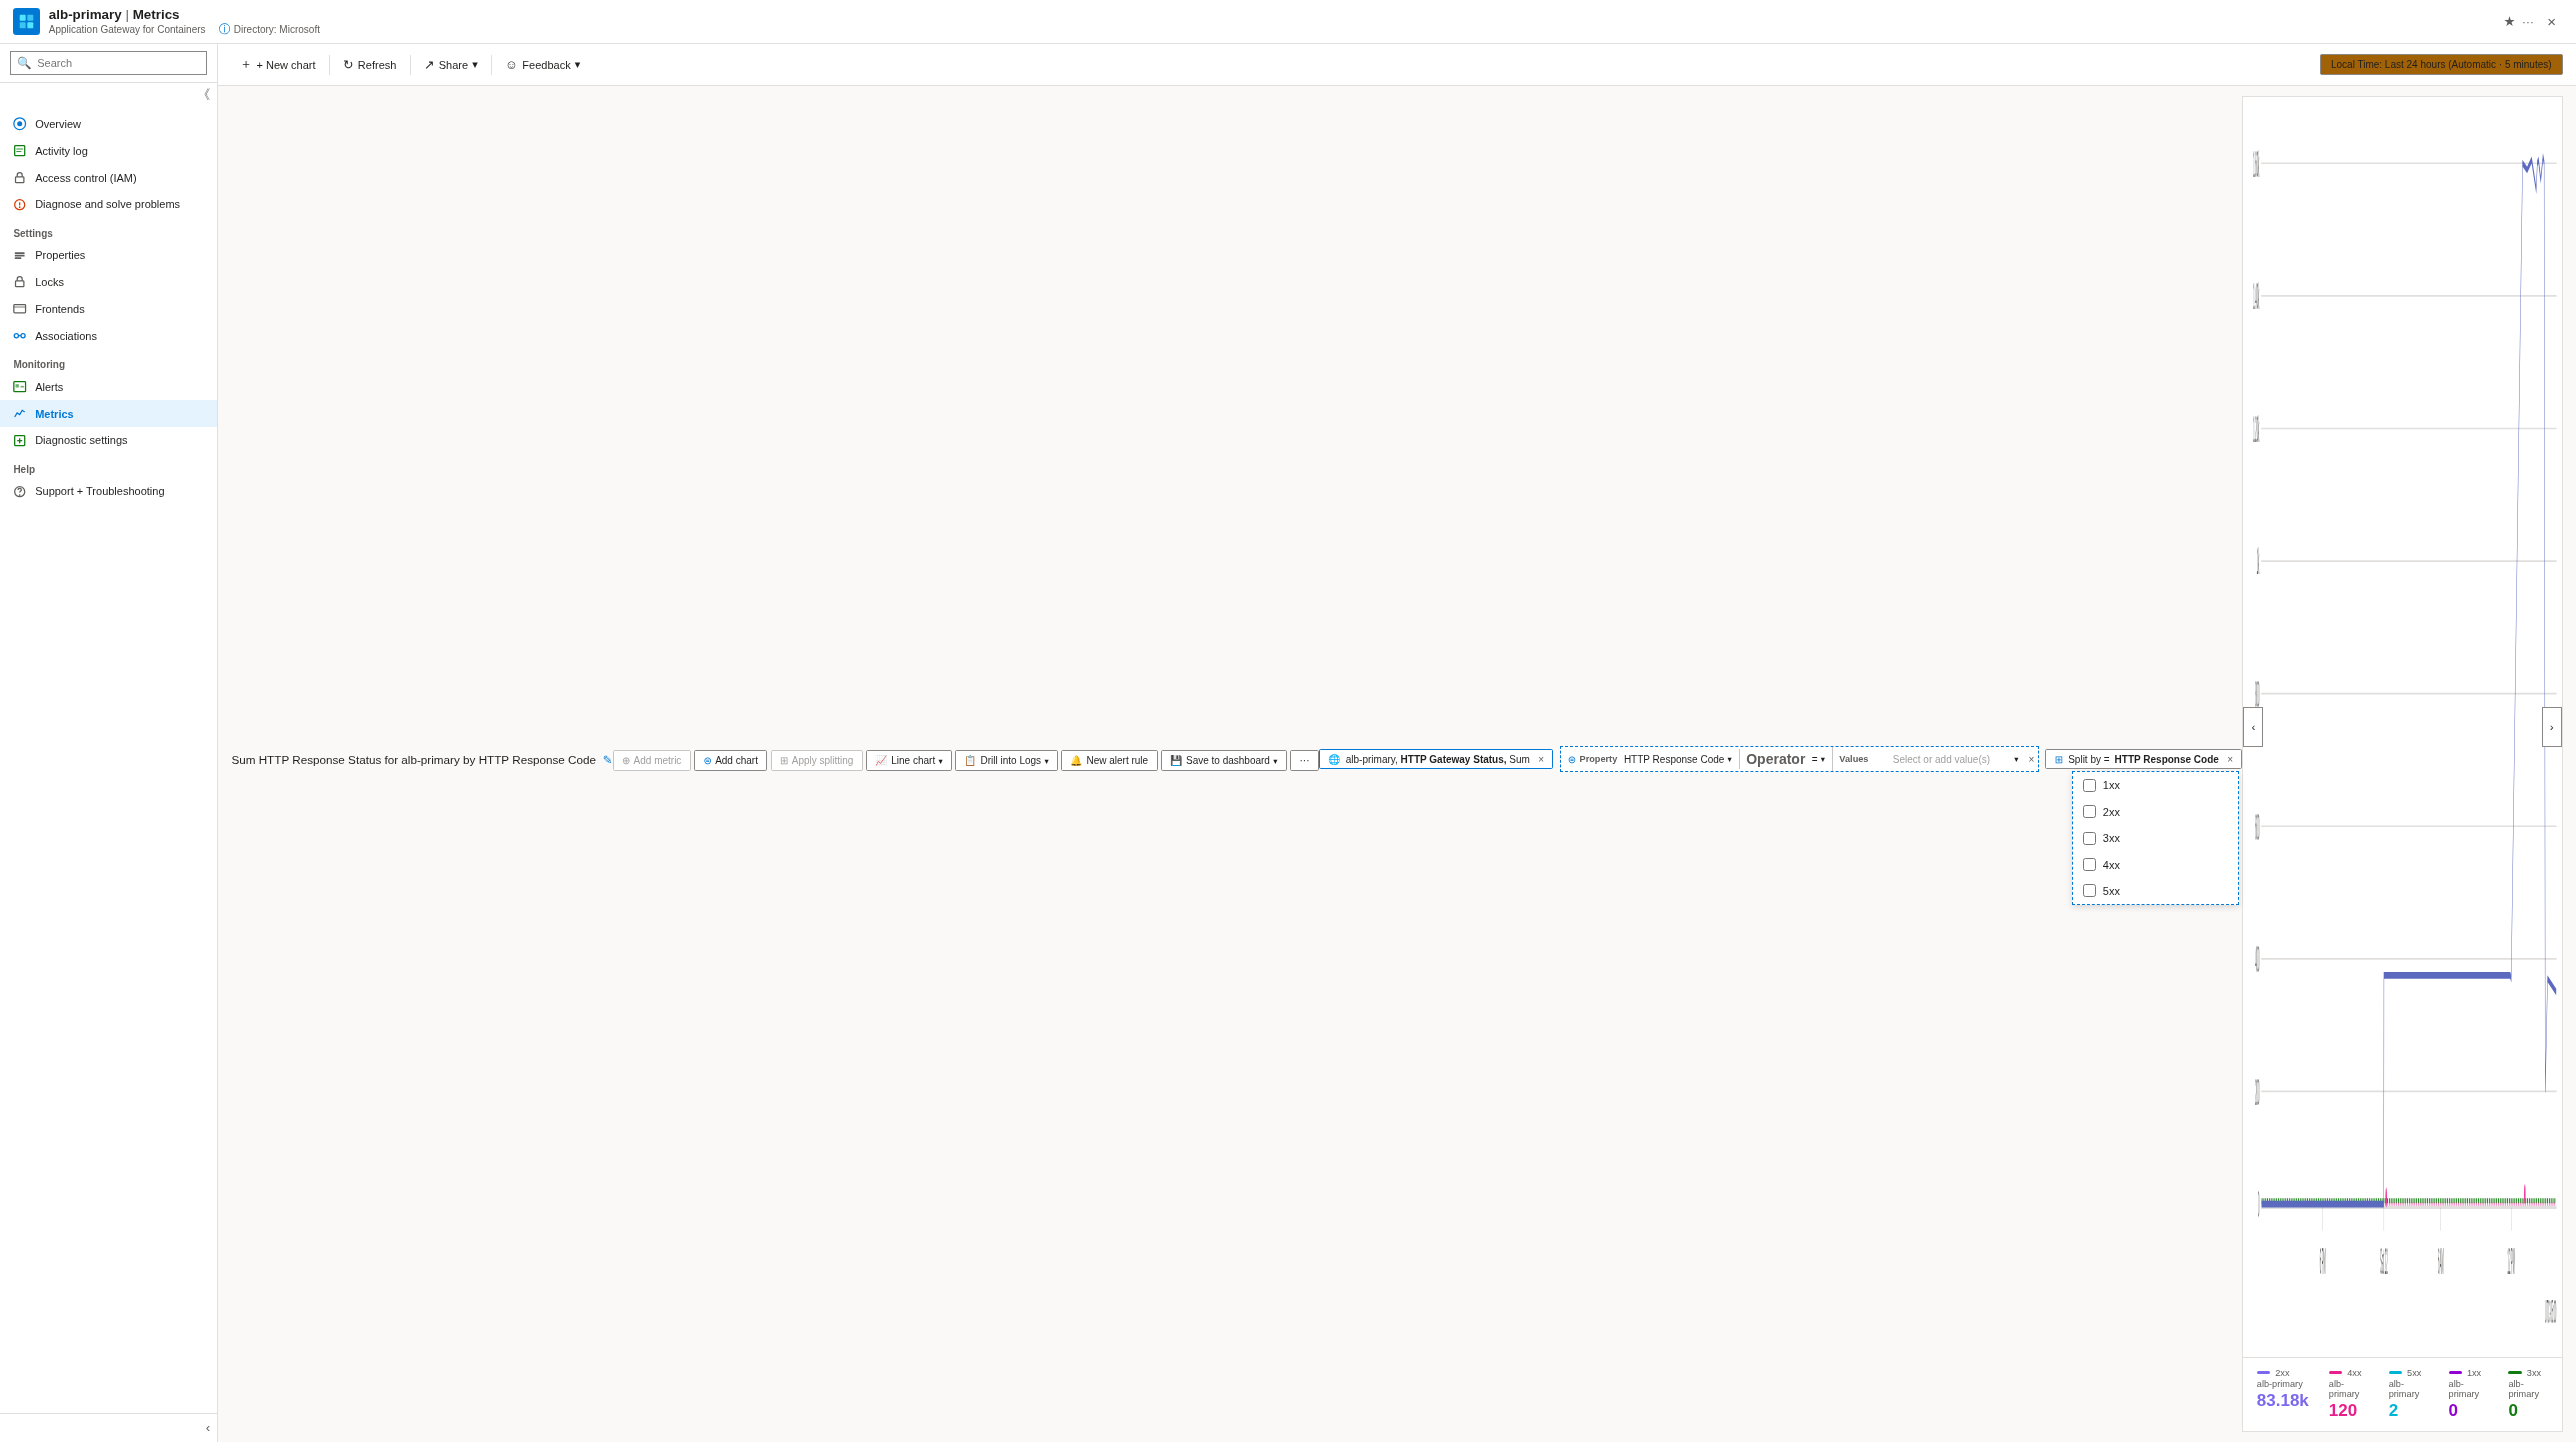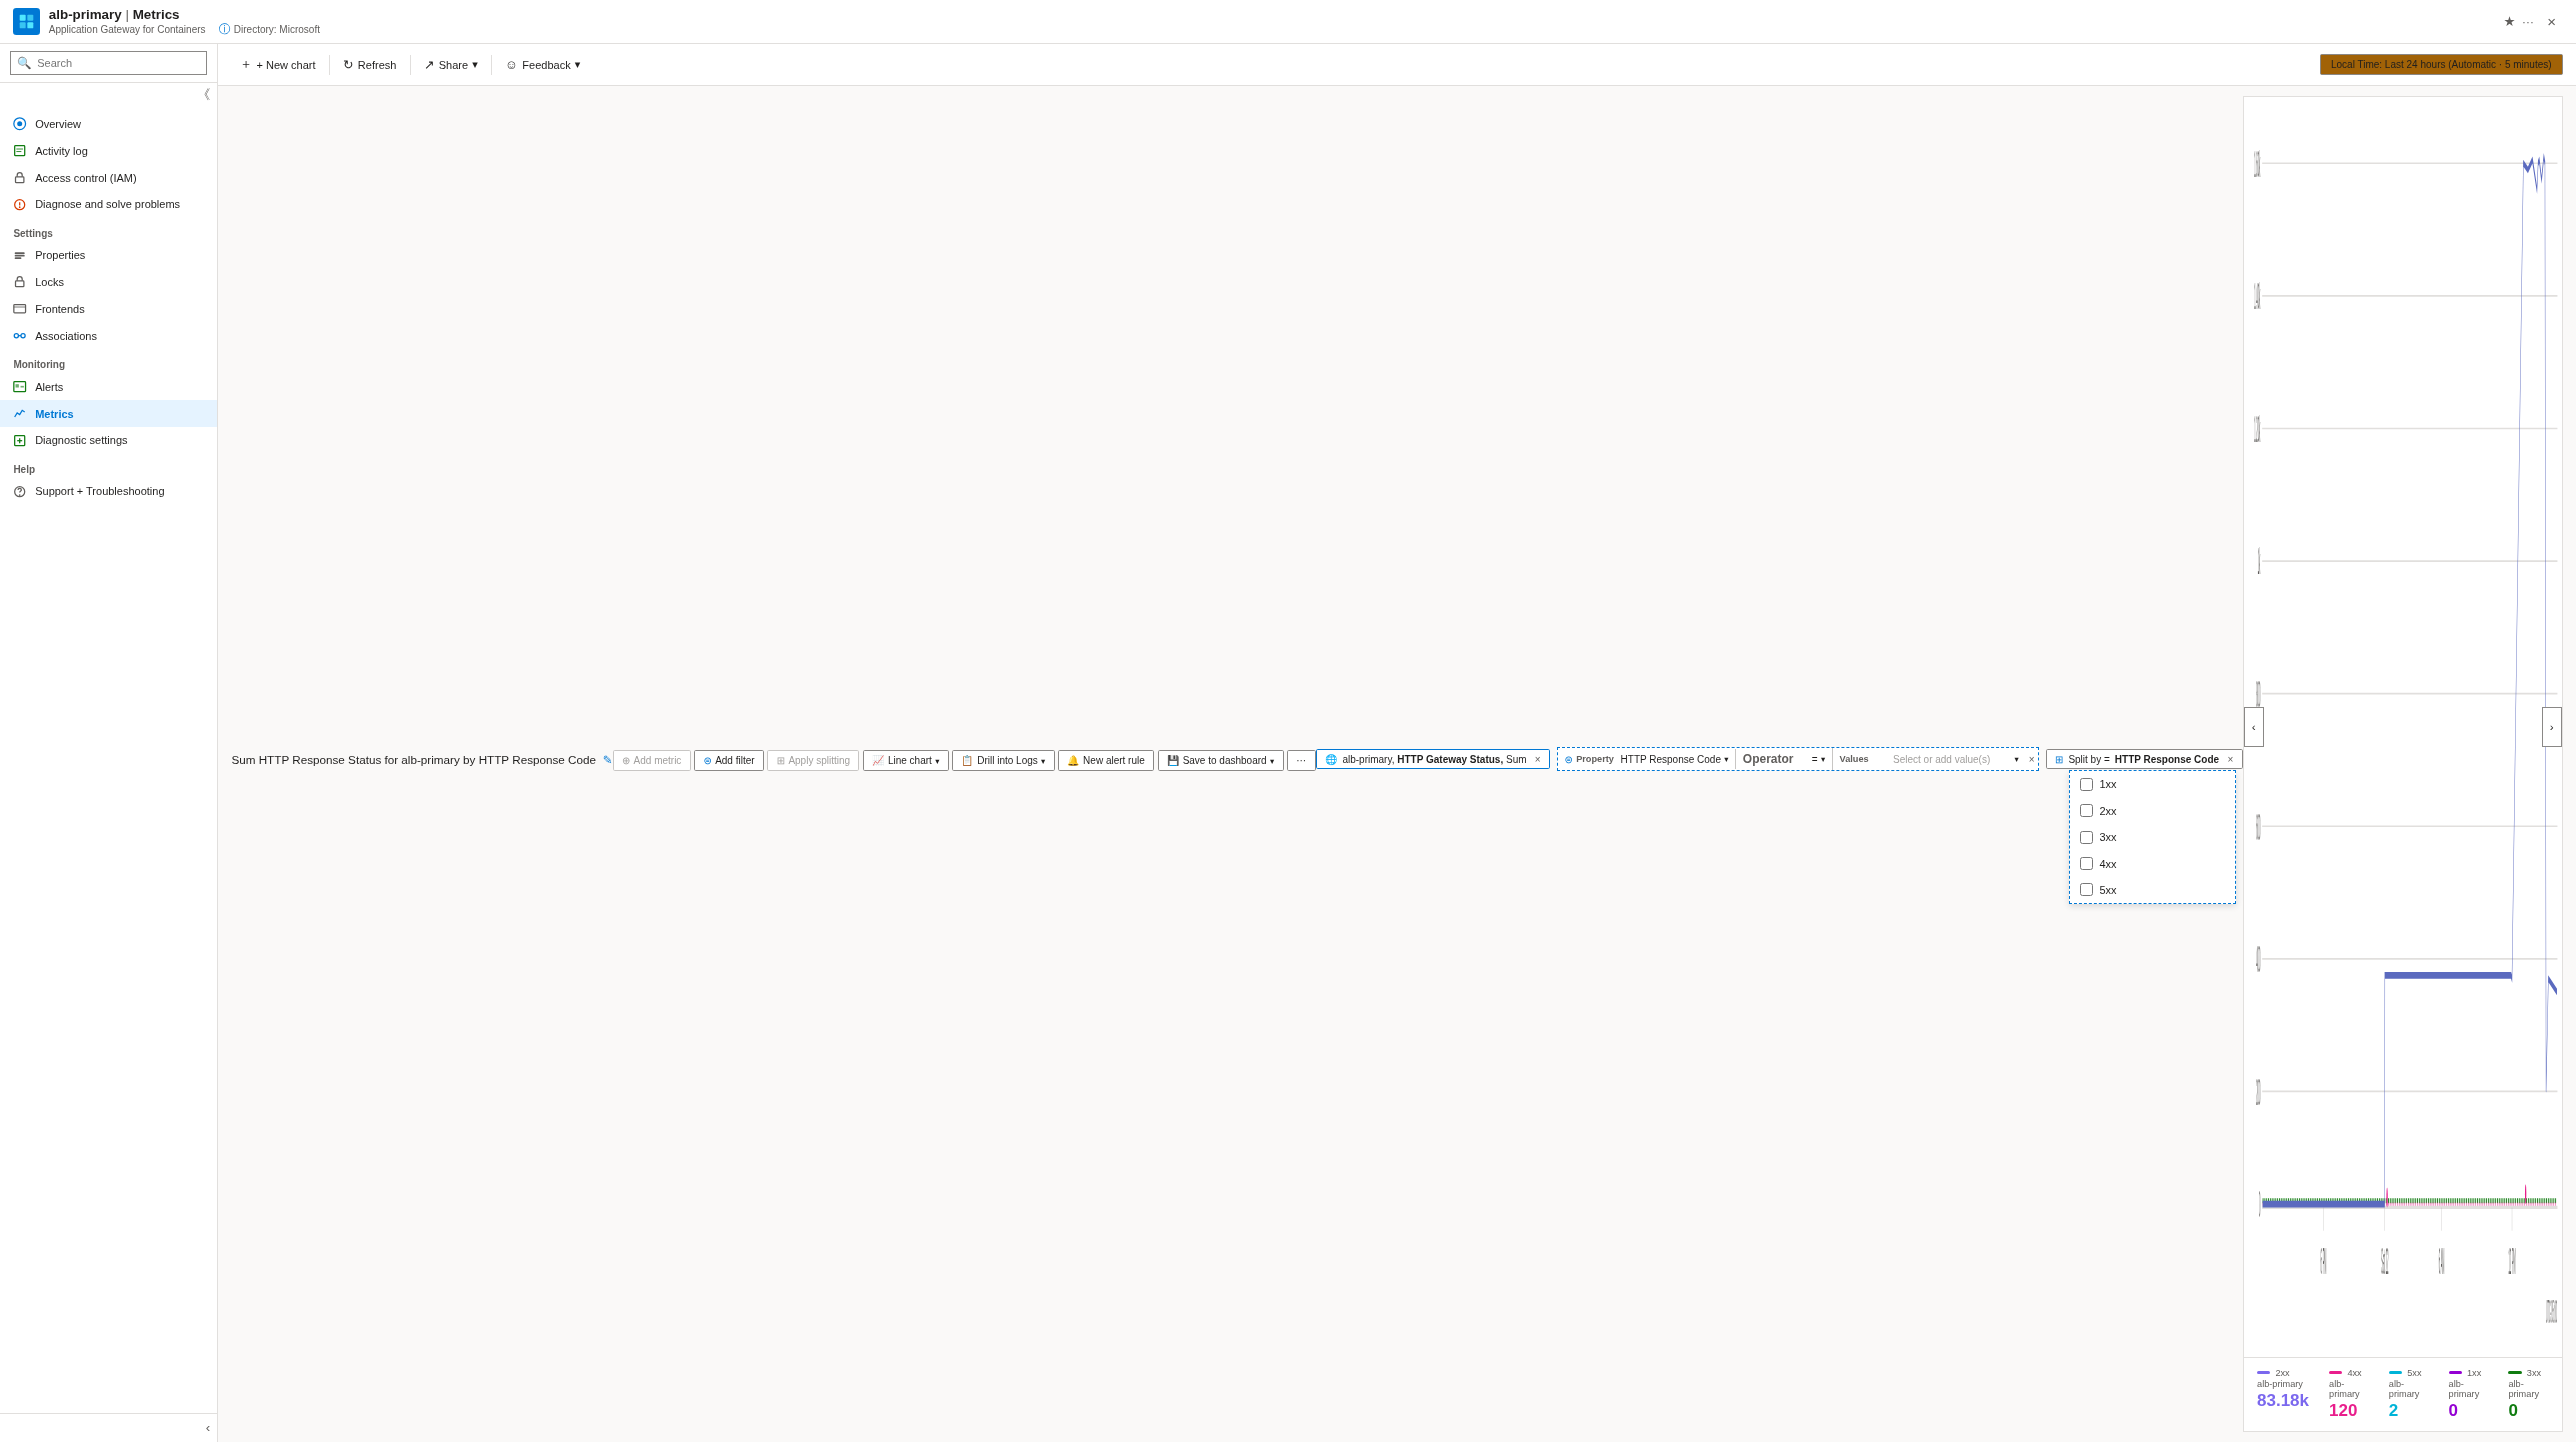--- a/index.html
+++ b/index.html
@@ -395,21 +395,21 @@
         <span class="edit-icon">✎</span>
       </div>
 
       <div class="chart-toolbar">
         <button class="chart-tb-btn disabled">
           <span style="color:#a19f9d;">⊕</span>
           <span>Add metric</span>
         </button>
         <button class="chart-tb-btn">
           <span style="color:#0078d4;">⊜</span>
-          <span>Add filter</span>
+          <span>Add chart</span>
         </button>
         <button class="chart-tb-btn disabled">
           <span style="color:#a19f9d;">⊞</span>
           <span>Apply splitting</span>
         </button>
 
         <div class="chart-tb-right">
           <button class="chart-tb-btn">
             <span>📈</span>
             <span>Line chart</span>
@@ -444,21 +444,21 @@
         </div>
 
         <div class="filter-box">
           <div class="filter-property">
             <span style="color:#0078d4;">⊜</span>
             <span style="font-weight:600; font-size:9.2px; color:#605e5c; margin-right:3.3px;">Property</span>
             <span>HTTP Response Code</span>
             <span style="font-size:8.4px;">▾</span>
           </div>
           <div class="filter-operator">
-            <span style="font-weight:600; font-size:12px; color:#605e5c; margin-right:15px;">Operator</span>
+            <span style="font-weight:600; font-size:14px; color:#605e5c; margin-right:3px;">Operator</span>
             <span>=</span>
             <span style="font-size:8.4px;">▾</span>
           </div>
           <div class="filter-values">
             <span style="font-weight:600; font-size:9.2px; color:#605e5c; margin-right:3.3px;">Values</span>
             <span style="color:#a19f9d;">Select or add value(s)</span>
             <span style="font-size:8.4px; margin-left:3.3px;">▾</span>
           </div>
           <span class="filter-close">×</span>
 

